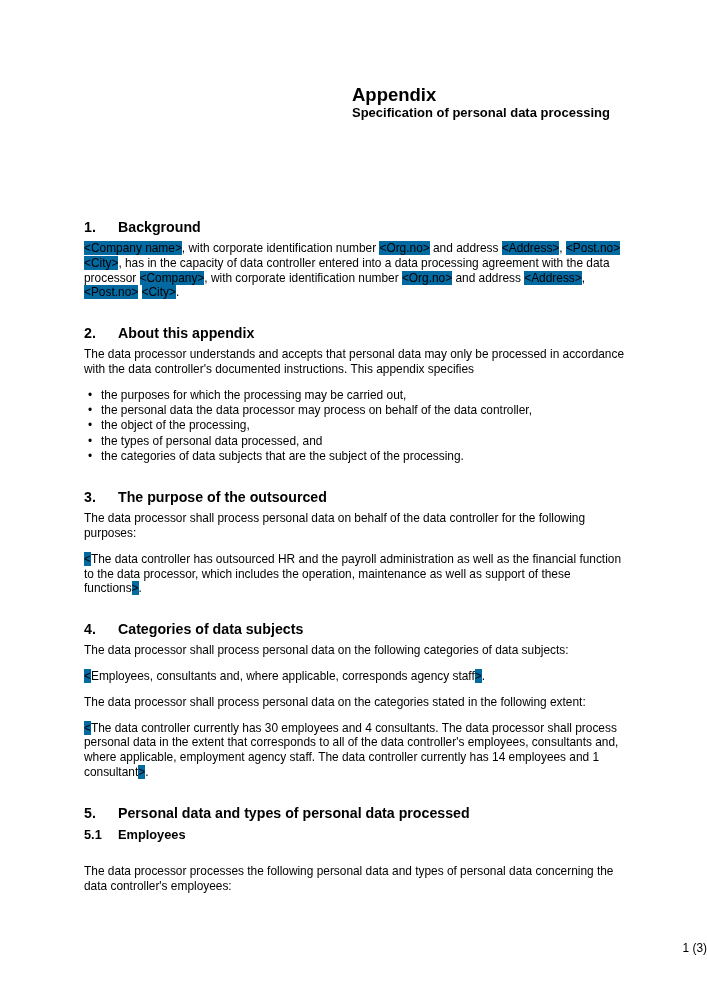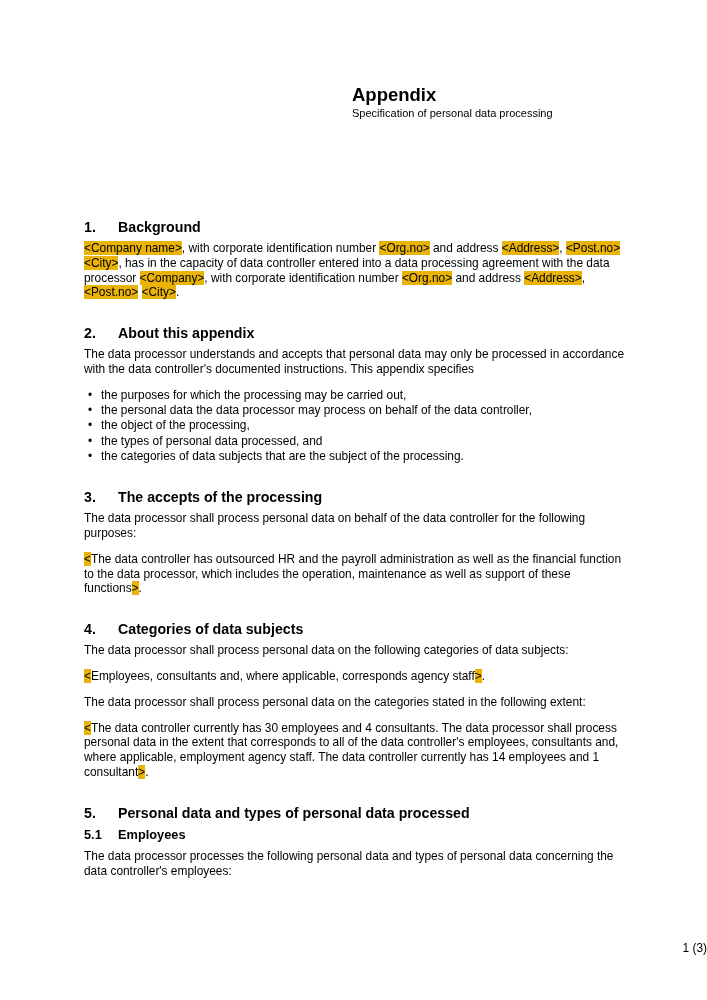--- a/index.html
+++ b/index.html
@@ -11,35 +11,35 @@
     background: #ffffff;
     font-family: "Liberation Sans", "DejaVu Sans", sans-serif;
     font-size: 11.9px;
     line-height: 14.8px;
     color: #000000;
     overflow: hidden;
   }
   .content { position: absolute; left: 84px; top: 84px; width: 541px; }
   .doc-header { margin-left: 268px; }
   .doc-title { font-size: 18.5px; font-weight: bold; line-height: 21px; }
-  .doc-subtitle { font-size: 11px; line-height: 16px; }
+  .doc-subtitle { font-size: 13px; line-height: 16px; font-weight: bold; }
   .doc-section { margin-top: 25px; }
   .doc-section.first { margin-top: 98px; }
   .sec-heading { display: flex; font-weight: bold; font-size: 14.2px; line-height: 17px; margin: 0 0 5px 0; }
   .sec-num { flex: 0 0 34px; }
   p { margin: 0; }
   .sec-body > * { margin: 11px 0 0 0; }
   .sec-body > :first-child { margin-top: 0; }
   .sec-body > .subheading:first-child { margin-top: 0; }
-  .sec-body > .subheading + * { margin-top: 7px; }
+  .sec-body > .subheading + * { margin-top: 22px; }
   ul.bullets { list-style: none; padding: 0; }
   .bullets li { position: relative; padding-left: 17px; line-height: 15.3px; }
   .bullets li::before { content: "\2022"; position: absolute; left: 4px; }
   .subheading { display: flex; font-weight: bold; font-size: 12.8px; line-height: 15px; }
-  .hl { background: #eab308; }
+  .hl { background: #0369a1; }
   .footer { position: absolute; left: 0; top: 941px; width: 100%; text-align: right; font-size: 11.9px; }
 </style>
 </head>
 <body>
 
 <div class="page">
   <div class="content">
     <header class="doc-header">
       <div class="doc-title">Appendix</div>
       <div class="doc-subtitle">Specification of personal data processing</div>
@@ -66,21 +66,21 @@
               <li>the personal data the data processor may process on behalf of the data controller,</li>
               <li>the object of the processing,</li>
               <li>the types of personal data processed, and</li>
               <li>the categories of data subjects that are the subject of the processing.</li>
             </ul>
           </div>
         </section>
         <section class="doc-section">
           <div class="sec-heading">
             <span class="sec-num">3.</span>
-            <span class="sec-title">The accepts of the processing</span>
+            <span class="sec-title">The purpose of the outsourced</span>
           </div>
           <div class="sec-body">
             <p class="para"><span>The data processor shall process personal data on behalf of the data controller for the following purposes:</span></p>
             <p class="para"><span class="hl">&lt;</span><span>The data controller has outsourced HR and the payroll administration as well as the financial function to the data processor, which includes the operation, maintenance as well as support of these functions</span><span class="hl">&gt;</span><span>.</span></p>
           </div>
         </section>
         <section class="doc-section">
           <div class="sec-heading">
             <span class="sec-num">4.</span>
             <span class="sec-title">Categories of data subjects</span>

